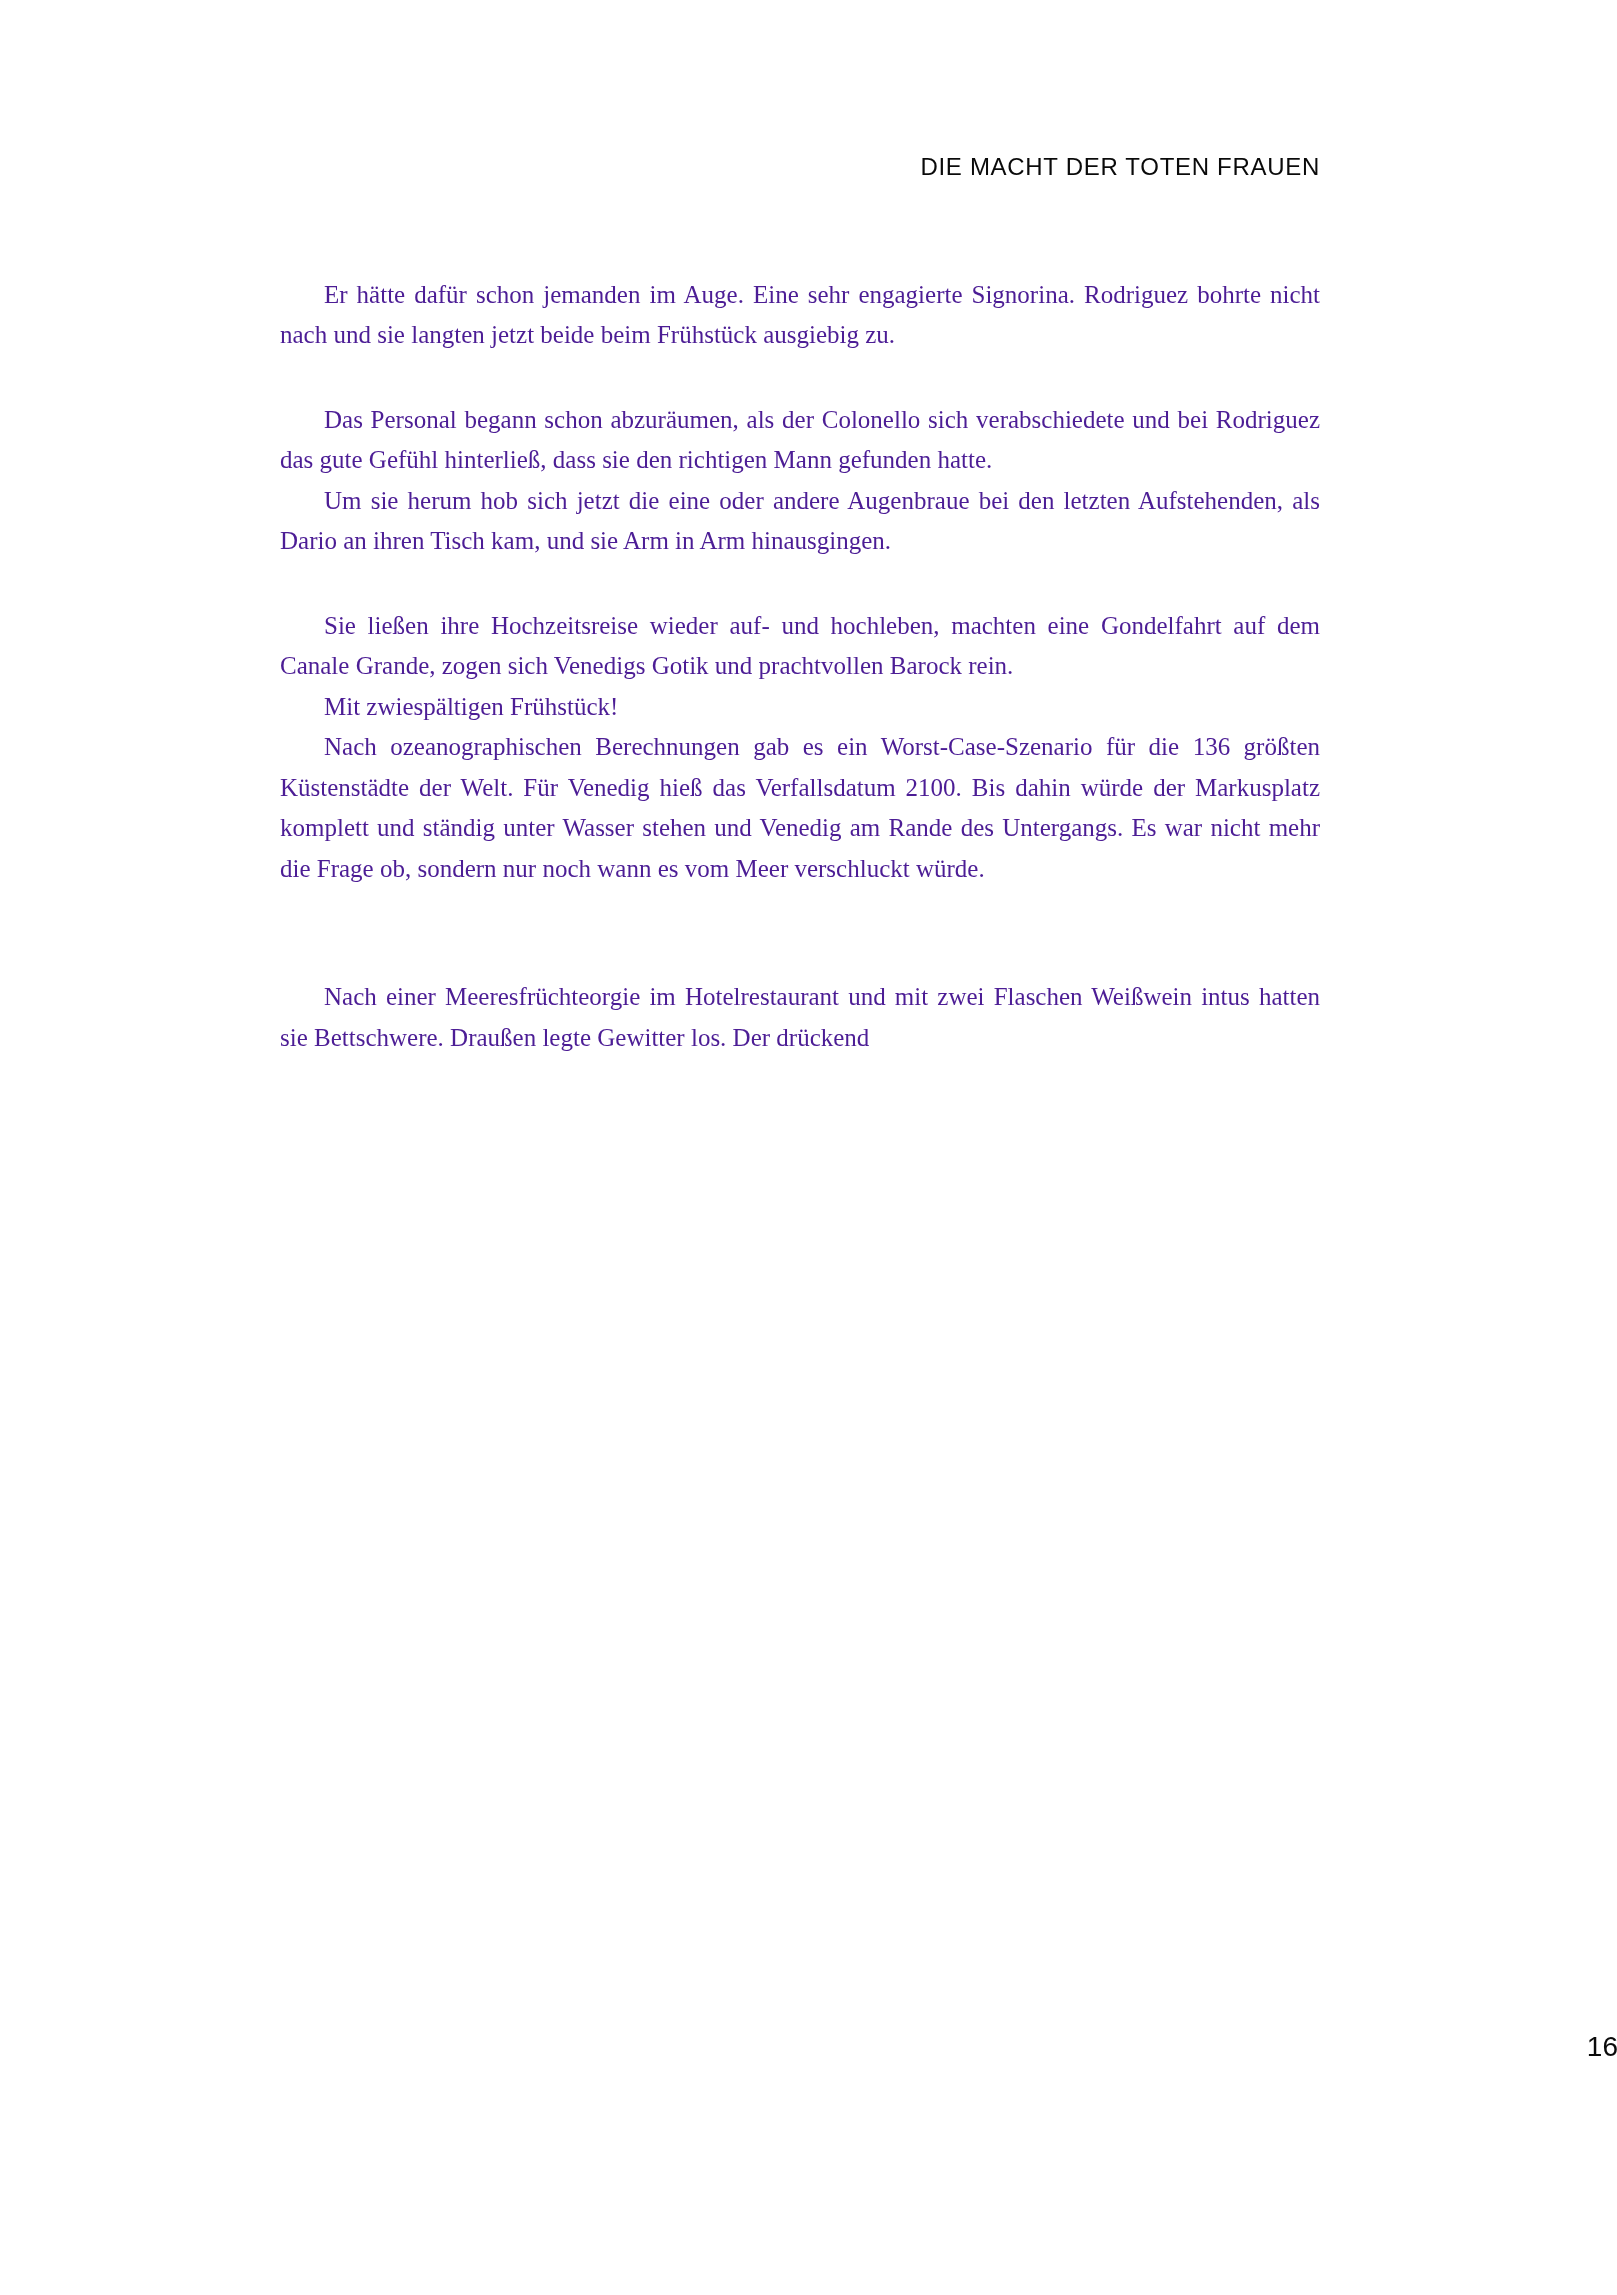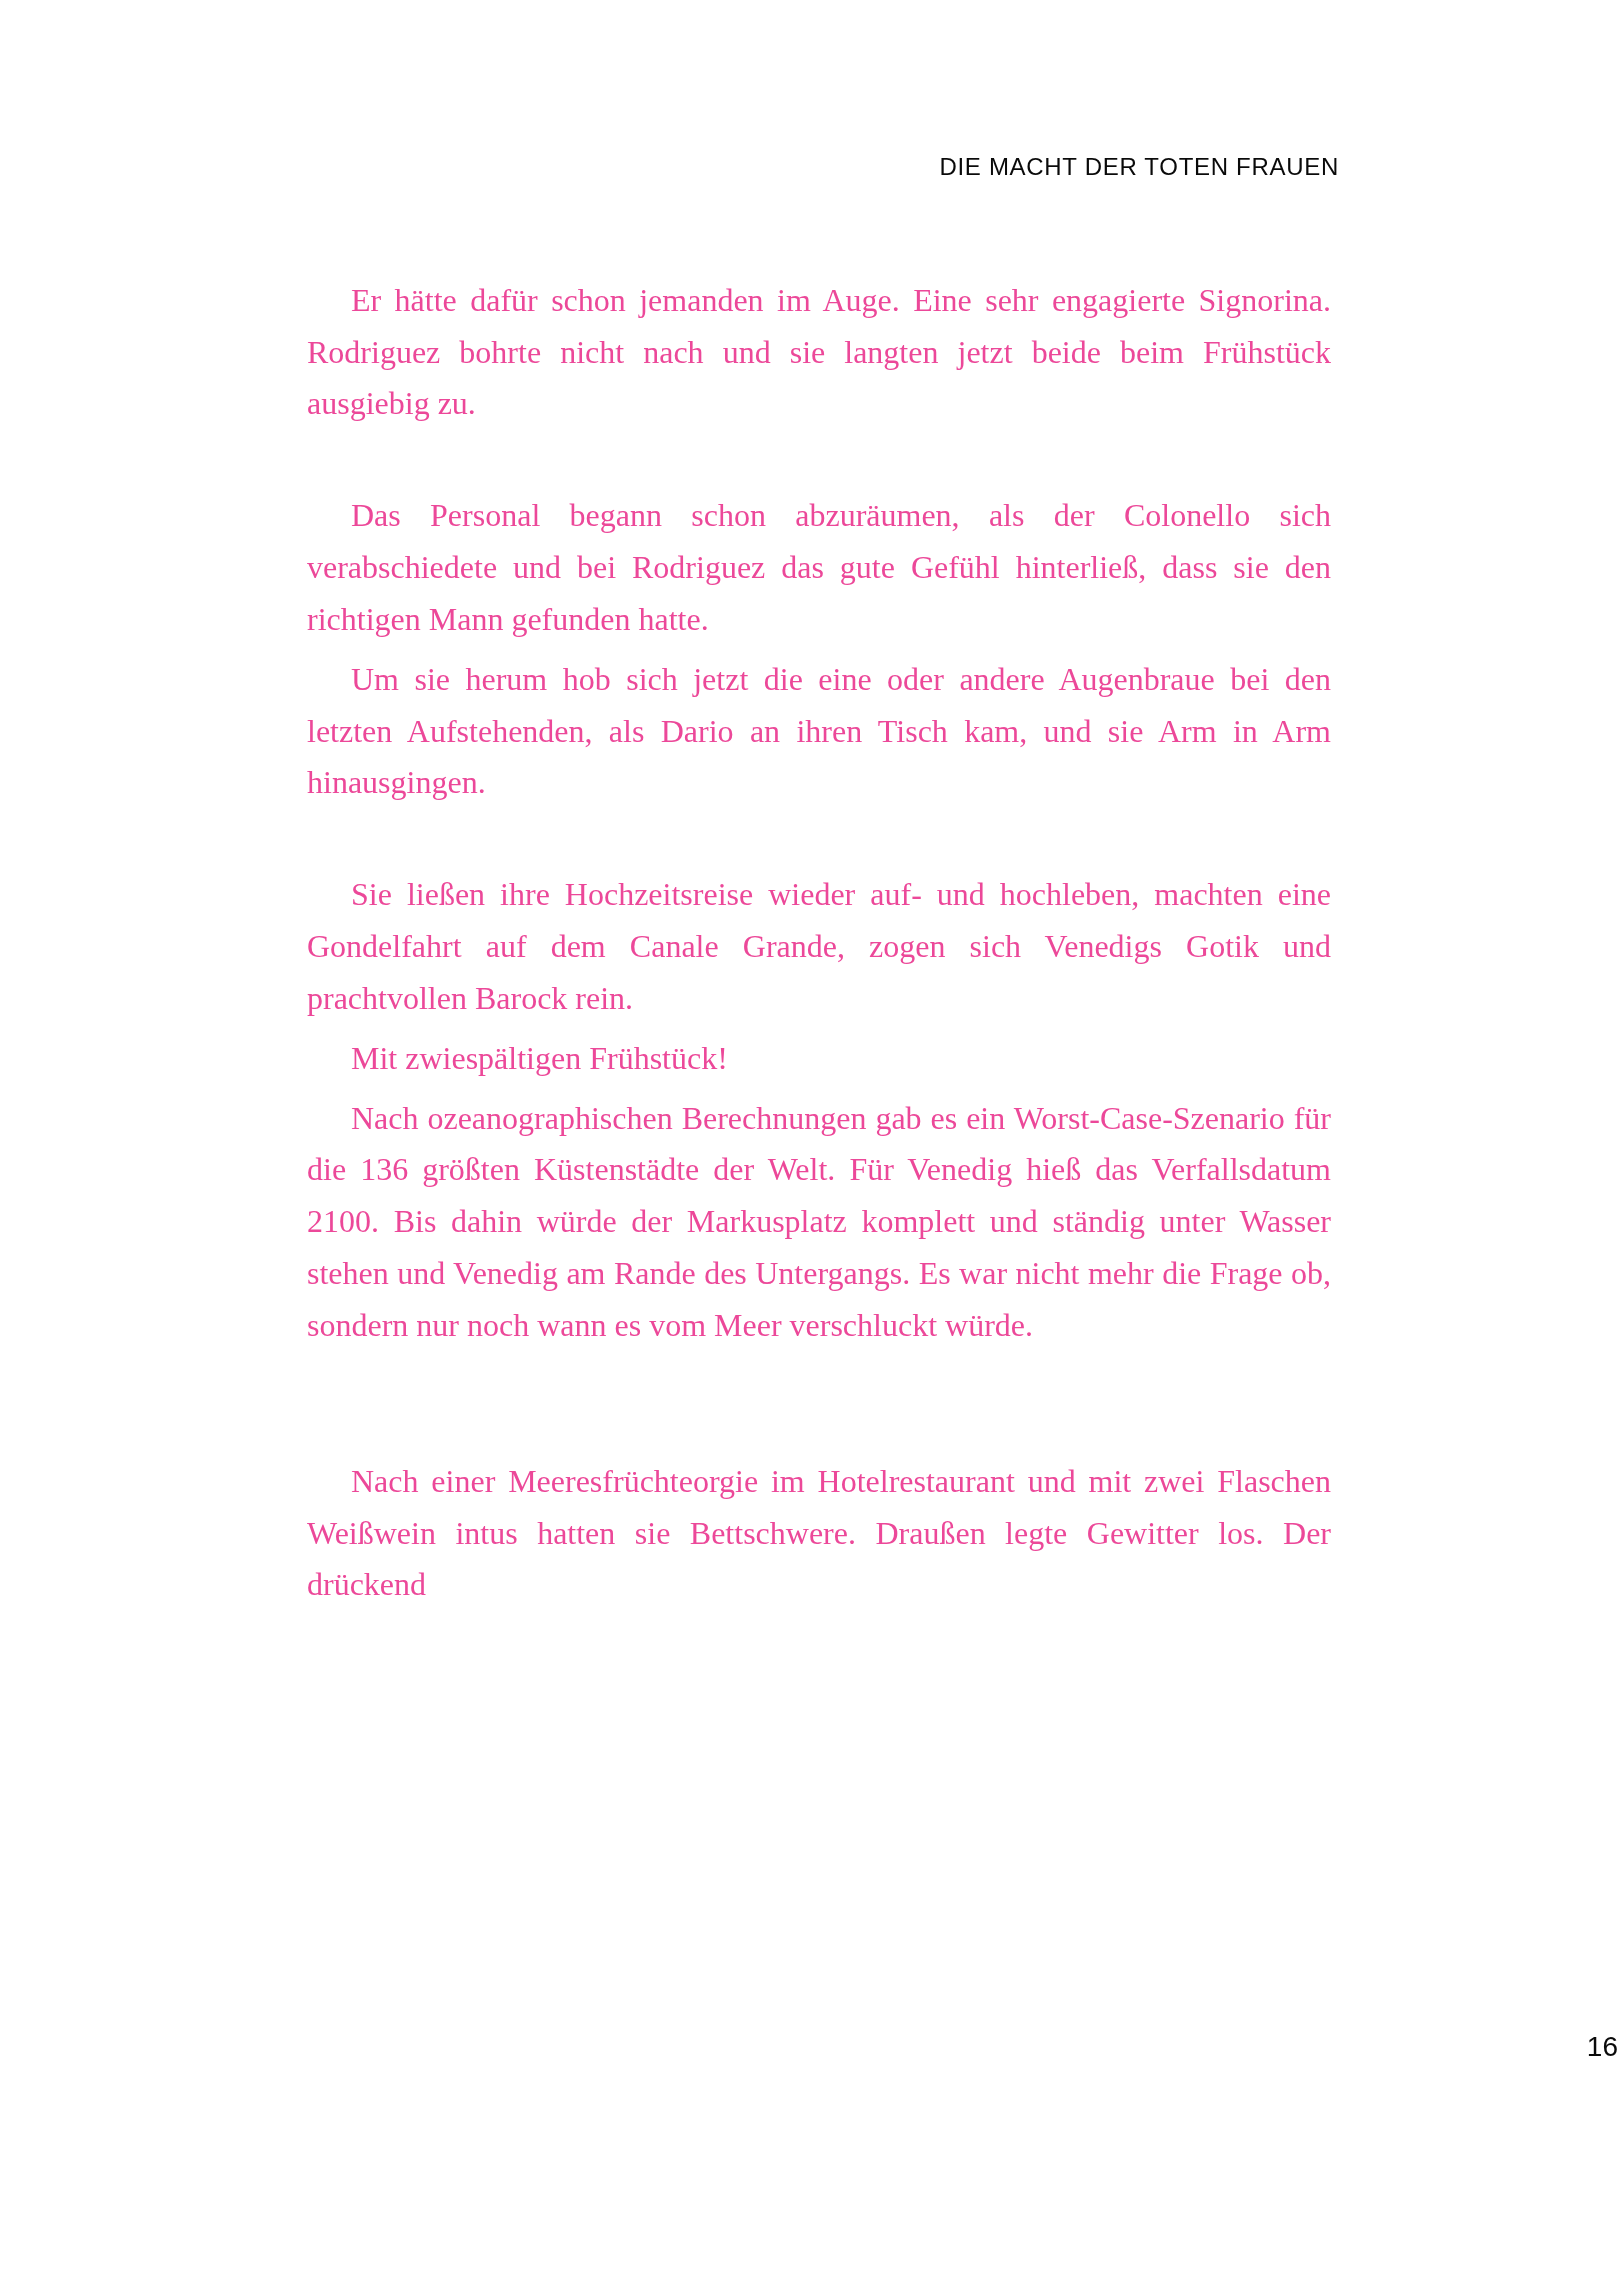--- a/index.html
+++ b/index.html
@@ -17,42 +17,42 @@
   .page {
     position: relative;
     width: 1618px;
     height: 2295px;
     box-sizing: border-box;
     background: #ffffff;
     overflow: hidden;
   }
   .content {
     position: absolute;
-    left: 299px;
+    left: 280px;
     top: 153px;
     width: 1040px;
   }
   .running-head {
     font-family: "Liberation Sans", sans-serif;
     font-size: 24px;
     letter-spacing: 0.7px;
     text-align: right;
     font-weight: 400;
     color: #0a0a0a;
     margin: 0 0 93px 0;
     line-height: 1.2;
   }
   .body-text p {
-    margin: 8px;
-    font-size: 32px;
+    margin: 0;
+    font-size: 25px;
     line-height: 1.62;
     text-align: justify;
     text-justify: inter-word;
     text-indent: 44px;
-    color: #ec4899;
+    color: #4c1d95;
     hyphens: none;
     word-spacing: 0px;
   }
   .gap-large {
     height: 44px;
   }
   .folio {
     position: absolute;
     left: 0;
     right: 0;

